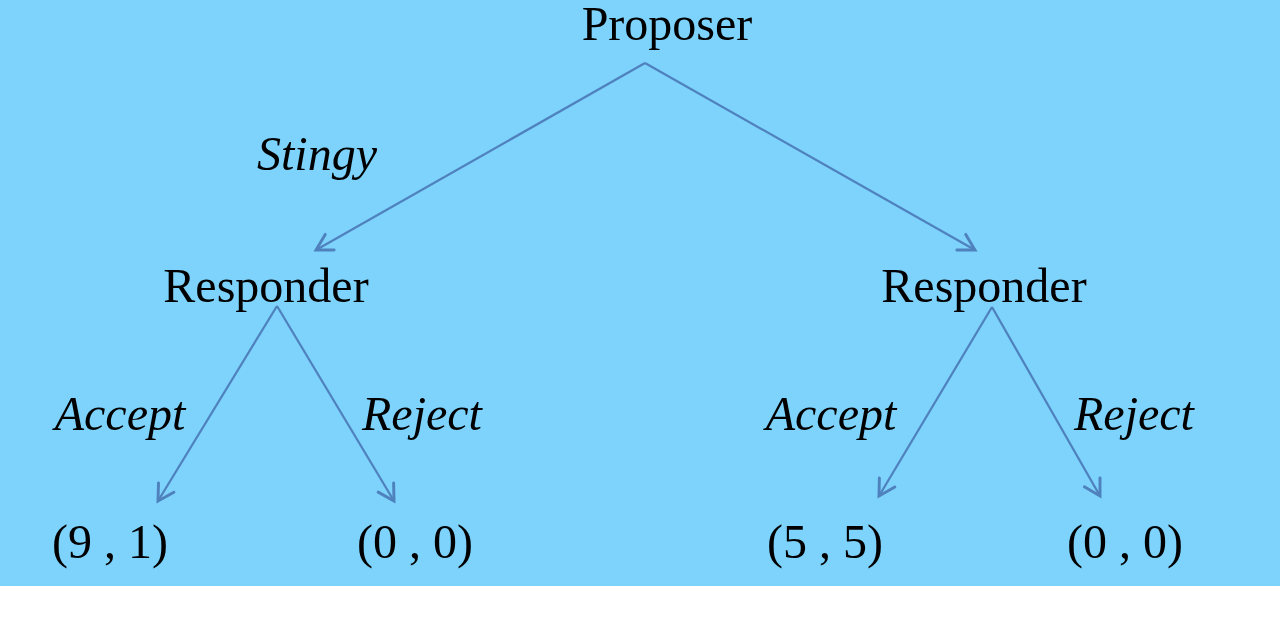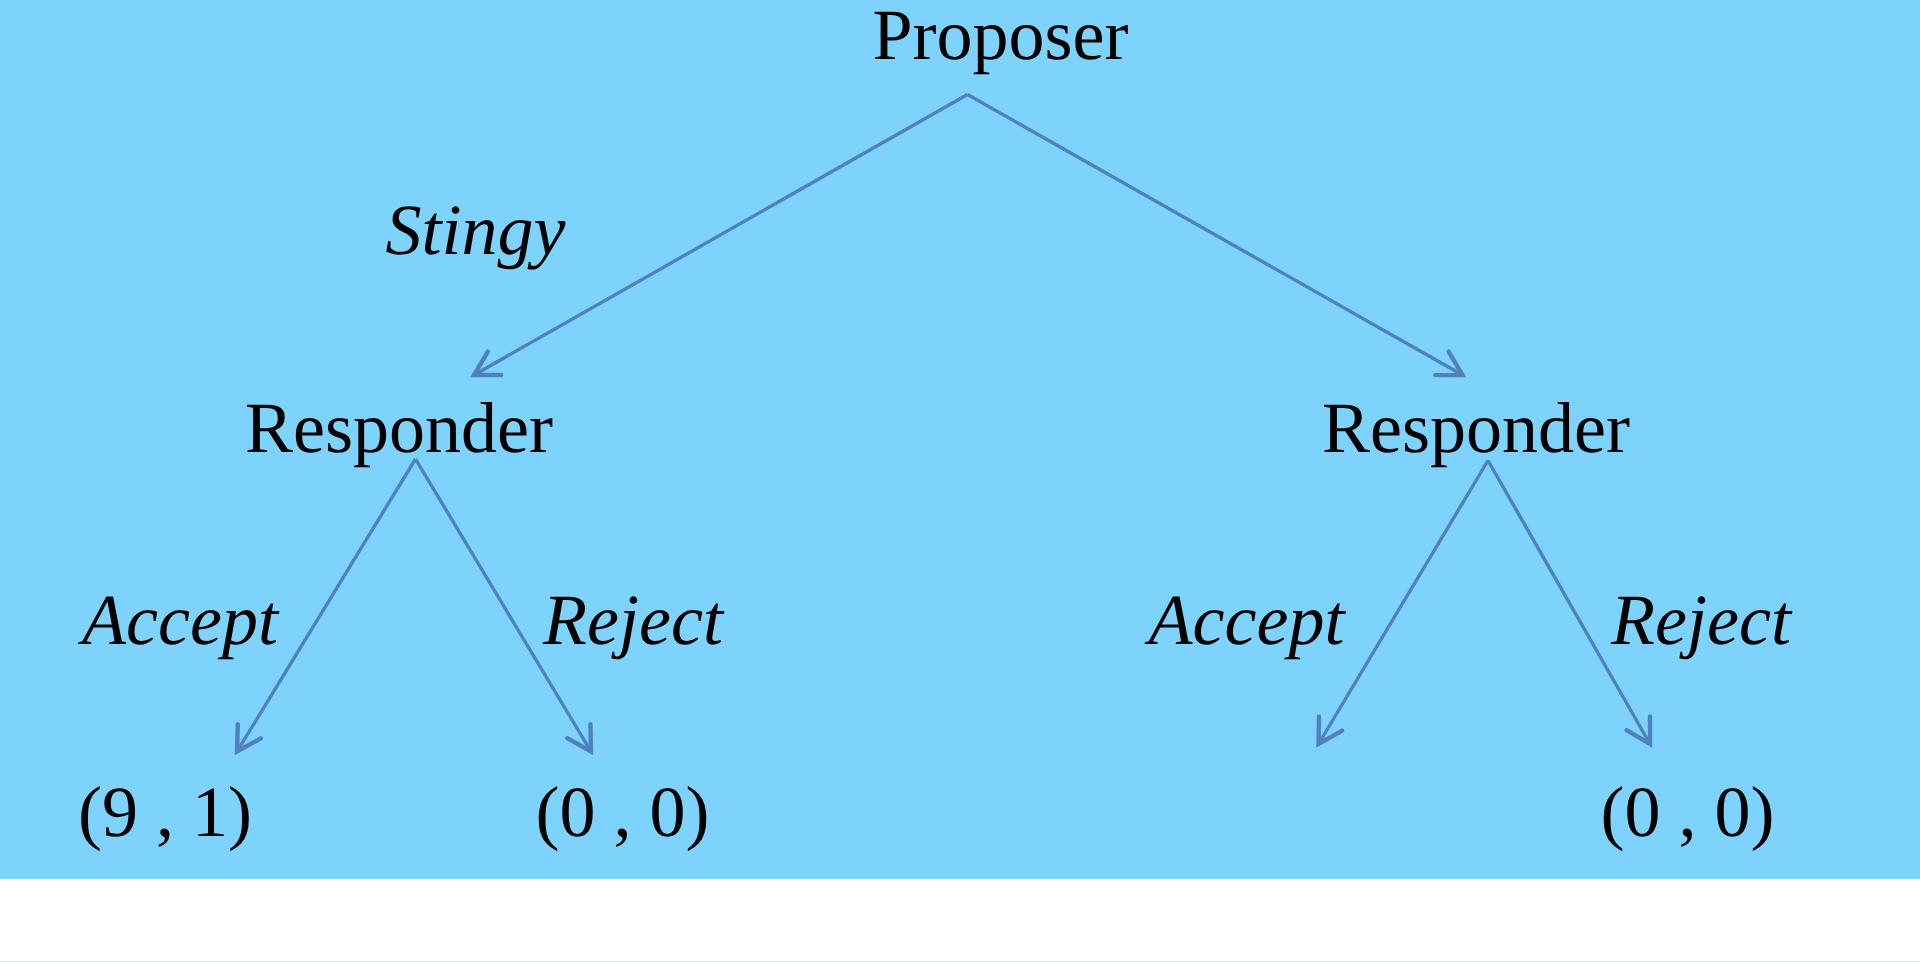--- a/index.html
+++ b/index.html
@@ -66,15 +66,16 @@
   <div class="label node" style="left:266px; top:262px;">Responder</div>
   <div class="label node" style="left:984px; top:262px;">Responder</div>
 
   <div class="label action" style="left:120px; top:390px;">Accept</div>
   <div class="label action" style="left:422px; top:390px;">Reject</div>
   <div class="label action" style="left:831px; top:390px;">Accept</div>
   <div class="label action" style="left:1134px; top:390px;">Reject</div>
 
   <div class="label node" style="left:110px; top:518px;">(9 , 1)</div>
   <div class="label node" style="left:415px; top:518px;">(0 , 0)</div>
+  <div class="label node" style="left:825px; top:518px;">(5 , 5)</div>
   <div class="label node" style="left:1125px; top:518px;">(0 , 0)</div>
 
 </div>
 
 </body></html>

